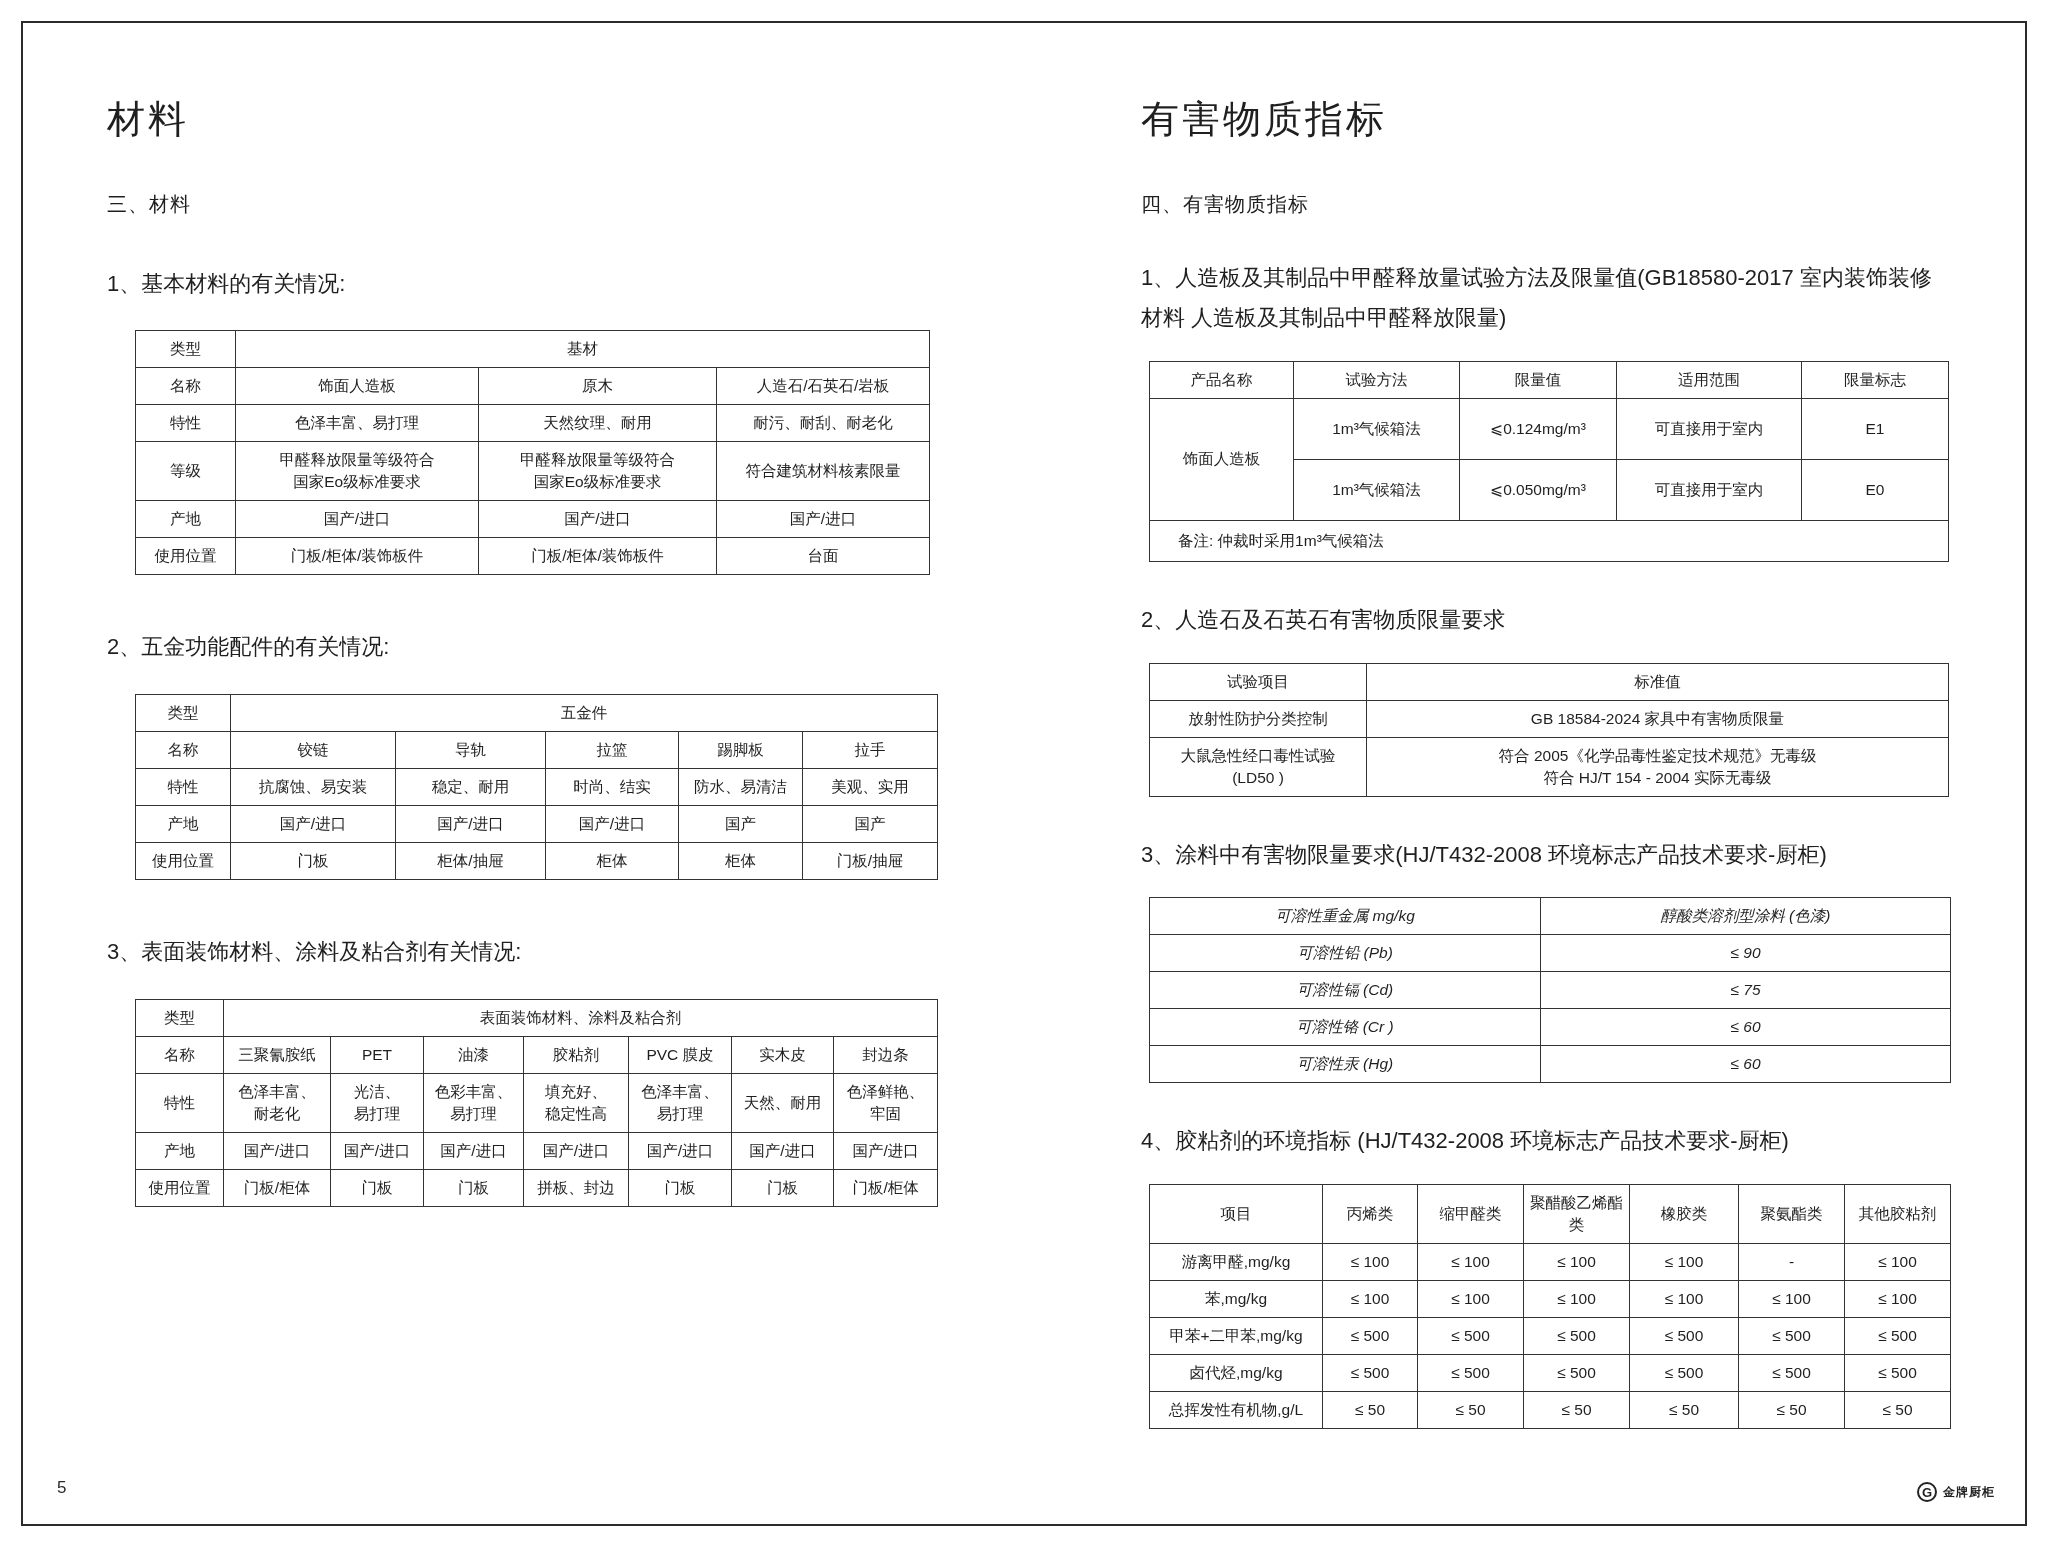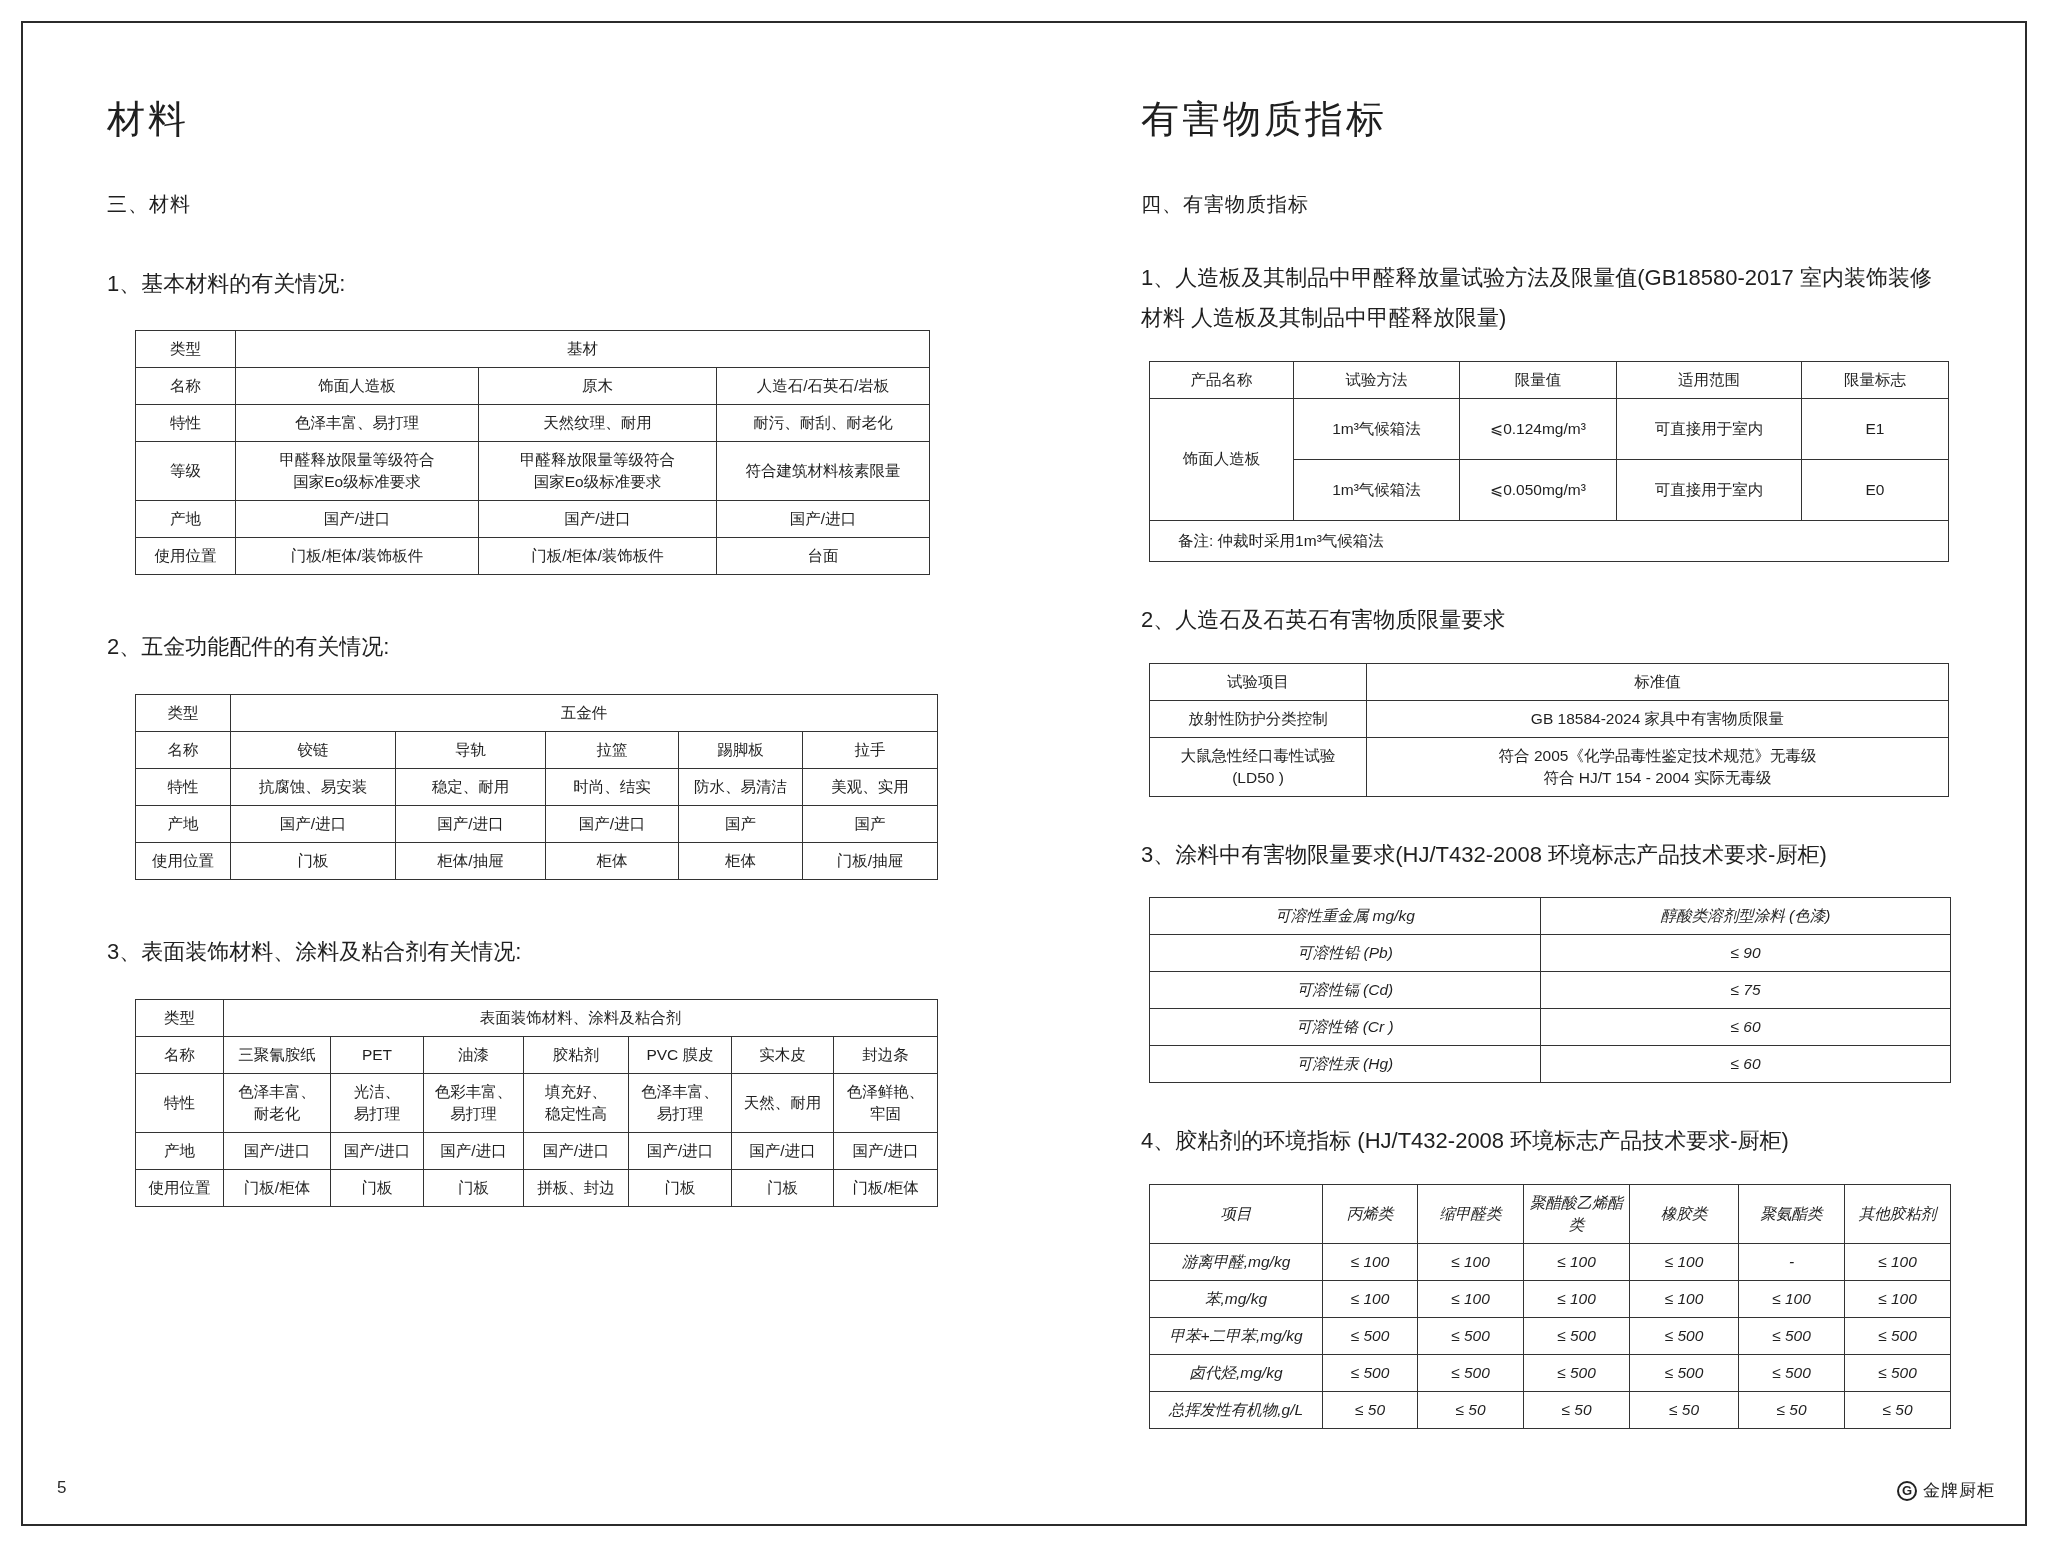--- a/index.html
+++ b/index.html
@@ -39,21 +39,21 @@
     position:absolute;left:34px;bottom:26px;font-size:17px;color:#2a2a2a;
   }
   .footer-brand{
     position:absolute;right:30px;bottom:22px;display:flex;align-items:center;gap:6px;
   }
   .brand-icon{
     width:20px;height:20px;border:2px solid #222;border-radius:50%;
     display:inline-flex;align-items:center;justify-content:center;
     font-size:13px;font-weight:bold;color:#222;box-sizing:border-box;
   }
-  .brand-text{font-size:17px;font-weight:400;color:#222;letter-spacing:1px;}
+  .brand-text{font-size:12px;font-weight:700;color:#222;letter-spacing:1px;}
 </style>
 </head>
 <body>
 
 <div class="page">
 
   <div class="col col-left">
     <h1 class="page-title">材料</h1>
     <div class="section-heading">三、材料</div>
 
@@ -323,21 +323,21 @@
             <tr>
               <td>可溶性汞 (Hg)</td>
               <td>≤ 60</td>
             </tr>
           </tbody>
         </table>
       </div>
 
     <div class="table-caption mt-sm">4、胶粘剂的环境指标 (HJ/T432-2008 环境标志产品技术要求-厨柜)</div>
     <div class="tbl">
-        <table style="width: 801px; font-style: italic;">
+        <table style="width: 801px;">
           <colgroup>
             <col style="width: 173px;">
             <col style="width: 95px;">
             <col style="width: 106px;">
             <col style="width: 106px;">
             <col style="width: 109px;">
             <col style="width: 106px;">
             <col style="width: 106px;">
           </colgroup>
           <tbody>

